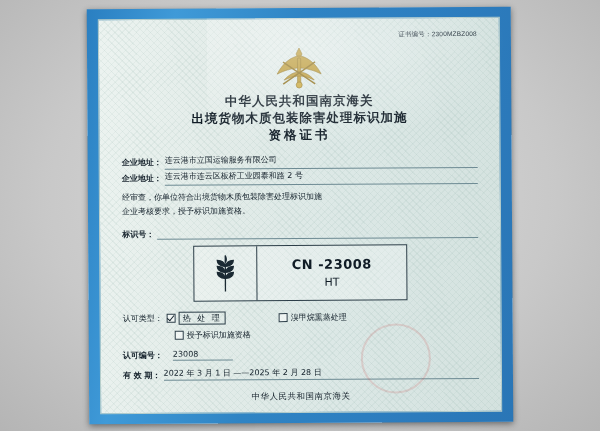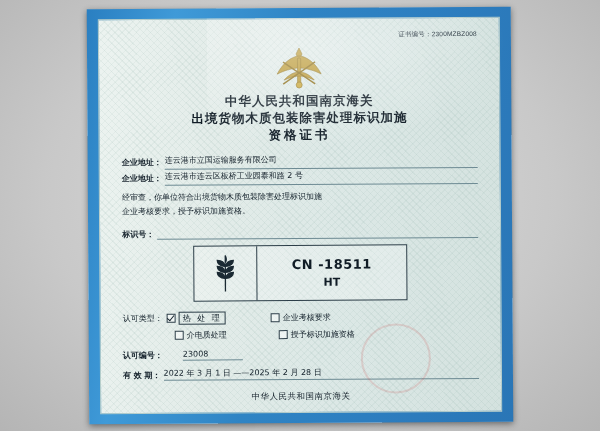--- a/index.html
+++ b/index.html
@@ -150,21 +150,21 @@
     font-family: "DejaVu Sans", sans-serif;
     color: #101c26;
   }
   .mark-code {
     font-size: 13px;
     font-weight: bold;
     letter-spacing: 0.5px;
   }
   .mark-ht {
     font-size: 11px;
-    font-weight: bold;
+    font-weight: normal;
     margin-top: 4px;
   }
   .approval {
     margin-top: 10px;
     font-size: 8px;
     font-family: "DejaVu Sans", sans-serif;
   }
   .appr-row {
     display: flex;
     align-items: center;
@@ -197,33 +197,33 @@
     height: 6px;
     border-right: 1.4px solid #12202a;
     border-bottom: 1.4px solid #12202a;
     transform: rotate(40deg);
   }
   .opt.checked .opt-label {
     border: 1px solid #2c3e48;
     padding: 0 3px;
     letter-spacing: 2px;
   }
-  .opt-col-1 { width: 104px; }
+  .opt-col-1 { width: 112px; }
   .appr-row.second { margin-top: 5px; padding-left: 52px; }
   .appr-row.second .opt-col-1 { width: 104px; }
   .tailrow {
     margin-top: 9px;
     display: flex;
     align-items: flex-end;
     font-size: 8px;
     font-family: "DejaVu Sans", sans-serif;
   }
   .tailrow .flabel { font-weight: bold; }
   .tailrow .tval {
-    margin-left: 20px;
+    margin-left: 10px;
     border-bottom: 1px solid #6d8a93;
     min-width: 60px;
     padding-bottom: 1px;
   }
   .validrow {
     margin-top: 7px;
     display: flex;
     align-items: flex-end;
     font-size: 8px;
     font-family: "DejaVu Sans", sans-serif;
@@ -328,42 +328,38 @@
                 <path d="M15 13 C21 13 23 9 23 7 C19 7 16 9 15 13 Z" fill="#1b2a33"></path>
                 <path d="M15 19 C9 19 7 15 7 13 C11 13 14 15 15 19 Z" fill="#1b2a33"></path>
                 <path d="M15 19 C21 19 23 15 23 13 C19 13 16 15 15 19 Z" fill="#1b2a33"></path>
                 <path d="M15 25 C9 25 7 21 7 19 C11 19 14 21 15 25 Z" fill="#1b2a33"></path>
                 <path d="M15 25 C21 25 23 21 23 19 C19 19 16 21 15 25 Z" fill="#1b2a33"></path>
                 <path d="M15 9 C15 5 15 3 15 2 C16 4 17 6 15 9 Z" fill="#1b2a33"></path>
               </g>
             </svg>
           </div>
           <div class="mark-right">
-            <div class="mark-code">CN -18511</div>
+            <div class="mark-code">CN -23008</div>
             <div class="mark-ht">HT</div>
           </div>
         </div>
 
         <div class="approval">
           <div class="appr-row">
             <span class="appr-label">认可类型：</span>
             <span class="opt checked opt-col-1">
               <span class="box"></span>
               <span class="opt-label">热 处 理</span>
             </span>
             <span class="opt">
               <span class="box"></span>
-              <span class="opt-label">企业考核要求</span>
+              <span class="opt-label">溴甲烷熏蒸处理</span>
             </span>
           </div>
           <div class="appr-row second">
-            <span class="opt opt-col-1">
-              <span class="box"></span>
-              <span class="opt-label">介电质处理</span>
-            </span>
             <span class="opt">
               <span class="box"></span>
               <span class="opt-label">授予标识加施资格</span>
             </span>
           </div>
         </div>
 
         <div class="tailrow">
           <span class="flabel">认可编号：</span>
           <span class="tval">23008</span>

